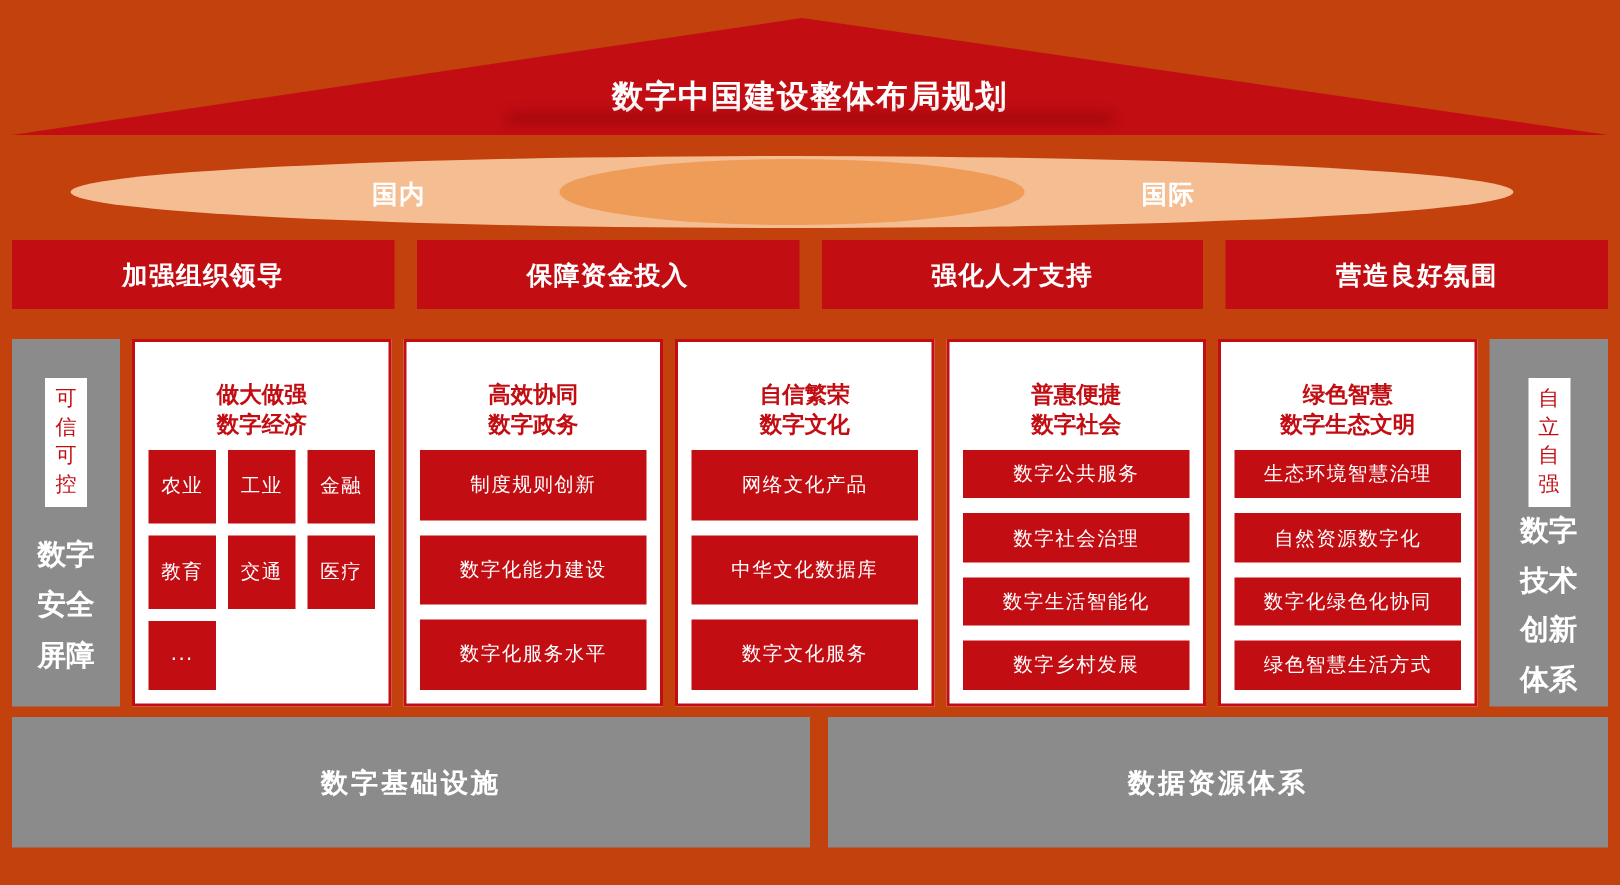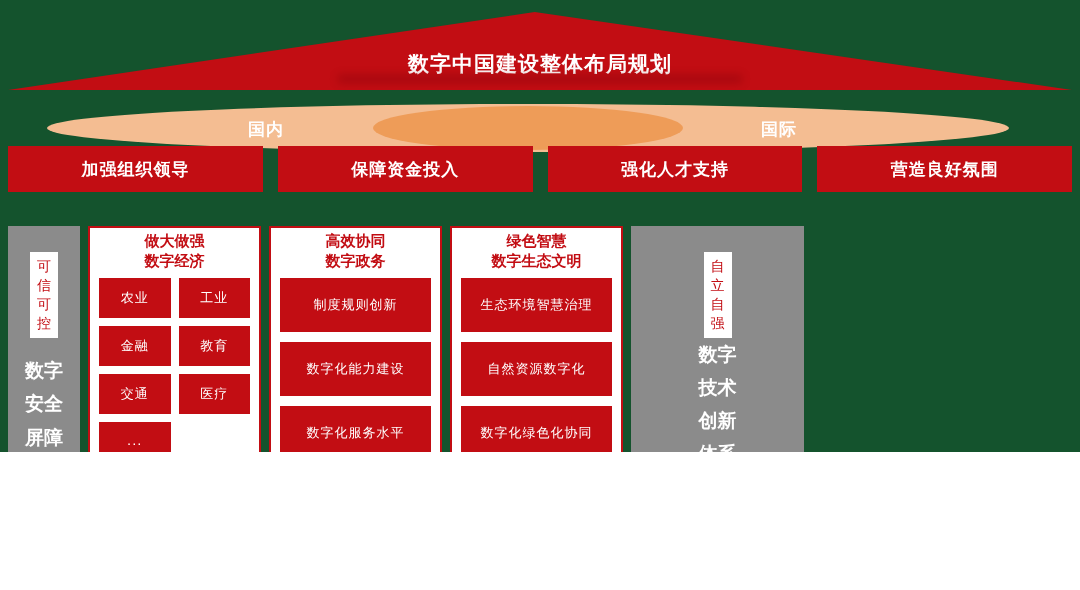--- a/index.html
+++ b/index.html
@@ -3,60 +3,60 @@
 <meta charset="utf-8">
 <style>
   :root{
     --red:#c20d13;
     --orange-light:#f4bd92;
     --orange-dark:#ee9c58;
     --gray:#8b8b8b;
   }
   *{margin:0;padding:0;box-sizing:border-box}
   body{background:#fff;font-family:"DejaVu Sans","Liberation Sans",sans-serif}
-  .page{position:relative;width:1080px;height:452px;background:#14532d;overflow:hidden}
+  .page{position:relative;width:1080px;height:590px;background:#c2410c;overflow:hidden}
 
   
   .roof{position:absolute;left:8px;top:12px;width:1064px;height:78px;
         background:var(--red);clip-path:polygon(49.5% 0,100% 100%,0 100%)}
   .roof::after{content:"";position:absolute;left:31%;right:31%;top:63px;height:8px;
         background:#7e0308;filter:blur(4px);opacity:.4}
   .roof-title{position:absolute;left:0;right:0;top:38px;text-align:center;color:#fff;
         font-size:21px;font-weight:bold;letter-spacing:1px}
 
   
   .band{position:absolute;left:47px;top:104px;width:962px;height:48px}
   .band-light{position:absolute;inset:0;background:var(--orange-light);border-radius:50%}
   .band-dark{position:absolute;left:326px;top:2px;width:310px;height:44px;
         background:var(--orange-dark);border-radius:50%}
   .band-label{position:absolute;top:14px;color:#fff;font-weight:bold;font-size:17px;letter-spacing:1px}
   .band-label.domestic{left:201px}
   .band-label.international{left:714px}
 
   
-  .measures{position:absolute;left:8px;top:146px;width:1064px;height:46px;display:flex;gap:15px}
+  .measures{position:absolute;left:8px;top:160px;width:1064px;height:46px;display:flex;gap:15px}
   .measure{flex:1;background:var(--red);color:#fff;font-size:17px;font-weight:bold;
         display:flex;align-items:center;justify-content:center;letter-spacing:1px}
 
   
   .middle{position:absolute;left:8px;top:226px;width:1064px;height:240px;
         display:grid;grid-template-columns:72px repeat(5,1fr) 79px;gap:8px}
   .sidebar{background:var(--gray);display:flex;flex-direction:column;align-items:center}
   .badge{margin-top:26px;background:#fff;color:var(--red);font-weight:normal;font-size:14px;
         width:2em;text-align:center;word-break:break-all;line-height:1.35;padding:5px 6px}
   .side-label{margin:auto 0;color:#fff;font-weight:bold;font-size:19px;width:2.15em;
         text-align:center;word-break:break-all;line-height:1.75}
 
-  .pillar{border:2px solid var(--red);background:#fff;display:flex;flex-direction:column;padding:2px 9px 9px}
+  .pillar{border:2px solid var(--red);background:#fff;display:flex;flex-direction:column;padding:24px 9px 9px}
   .pillar-title{color:var(--red);font-weight:bold;font-size:15px;text-align:center;
         white-space:pre-line;line-height:1.3;margin:2px 0 7px}
   .pillar-list{flex:1;display:flex;flex-direction:column;gap:10px}
   .item{flex:1;background:var(--red);color:#fff;font-size:13px;
         display:flex;align-items:center;justify-content:center;letter-spacing:1px}
-  .pillar-grid{flex:1;display:grid;grid-template-columns:1fr 1fr;gap:8px}
+  .pillar-grid{flex:1;display:grid;grid-template-columns:1fr 1fr 1fr;gap:8px}
   .cell{background:var(--red);color:#fff;font-size:13px;
         display:flex;align-items:center;justify-content:center;letter-spacing:1px}
 
   
   .foundations{position:absolute;left:8px;top:478px;width:1064px;height:87px;
         display:grid;grid-template-columns:532px 1fr;gap:12px}
   .foundation{background:var(--gray);color:#fff;font-size:18px;font-weight:bold;
         display:flex;align-items:center;justify-content:center;letter-spacing:2px}
 
   
@@ -112,29 +112,49 @@
     <div class="pillar">
       <div class="pillar-title">高效协同
 数字政务</div>
       <div class="pillar-list">
         <div class="item">制度规则创新</div>
         <div class="item">数字化能力建设</div>
         <div class="item">数字化服务水平</div>
       </div>
     </div>
 
+    <div class="pillar">
+      <div class="pillar-title">自信繁荣
+数字文化</div>
+      <div class="pillar-list">
+        <div class="item">网络文化产品</div>
+        <div class="item">中华文化数据库</div>
+        <div class="item">数字文化服务</div>
+      </div>
+    </div>
 
+    <div class="pillar">
+      <div class="pillar-title">普惠便捷
+数字社会</div>
+      <div class="pillar-list">
+        <div class="item">数字公共服务</div>
+        <div class="item">数字社会治理</div>
+        <div class="item">数字生活智能化</div>
+        <div class="item">数字乡村发展</div>
+      </div>
+    </div>
 
     <div class="pillar">
       <div class="pillar-title">绿色智慧
 数字生态文明</div>
       <div class="pillar-list">
         <div class="item">生态环境智慧治理</div>
         <div class="item">自然资源数字化</div>
         <div class="item">数字化绿色化协同</div>
+        <div class="item">绿色智慧生活方式</div>
       </div>
     </div>
 
     <div class="sidebar">
       <div class="badge">自立自强</div>
       <div class="side-label">数字技术创新体系</div>
     </div>
 
   </div>
 

